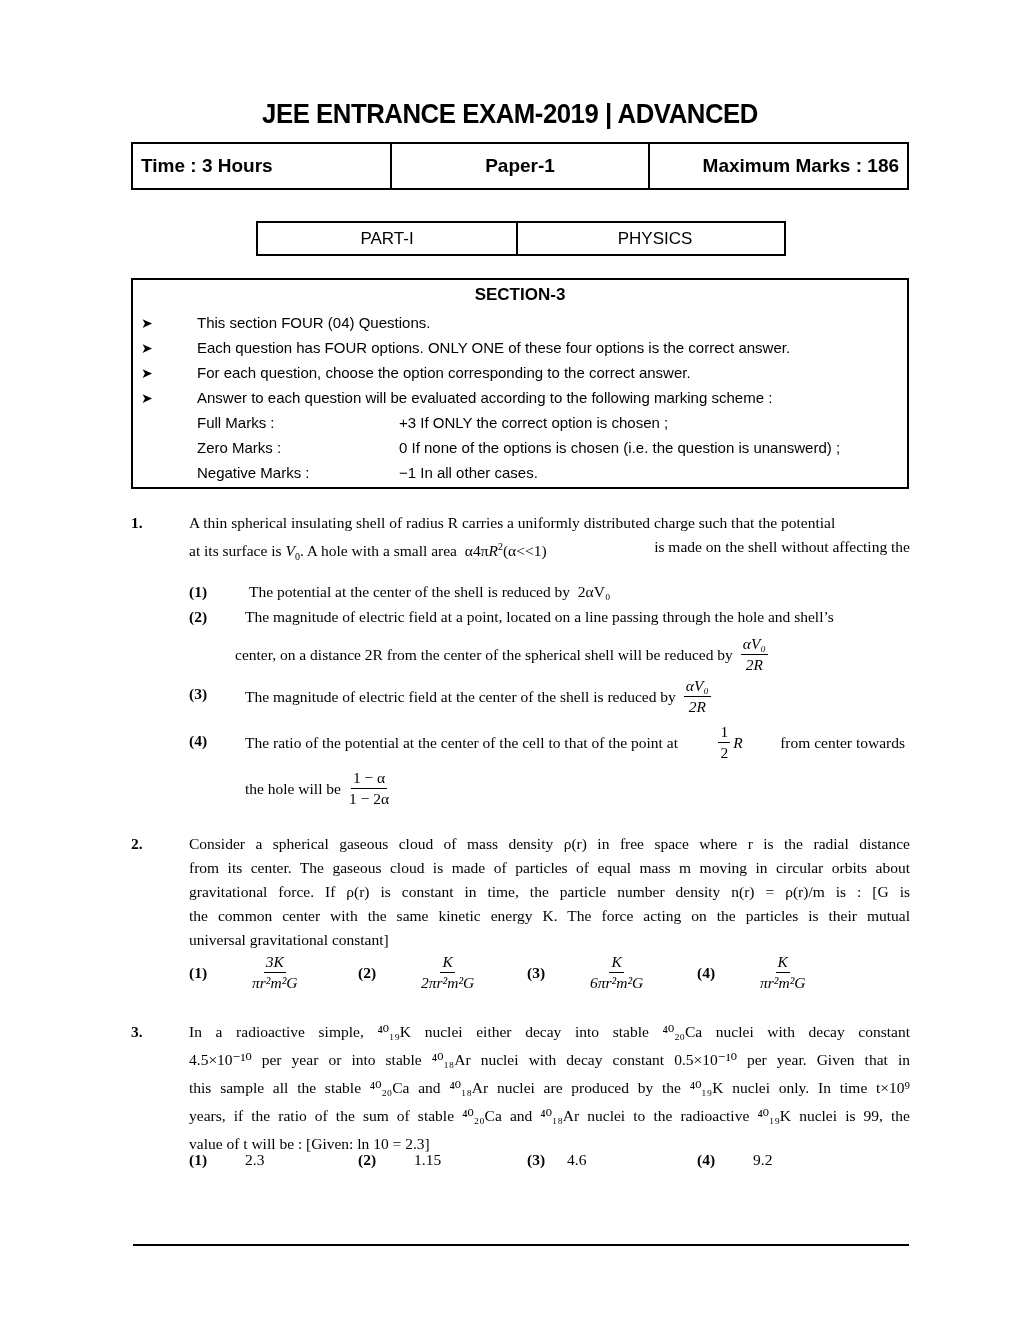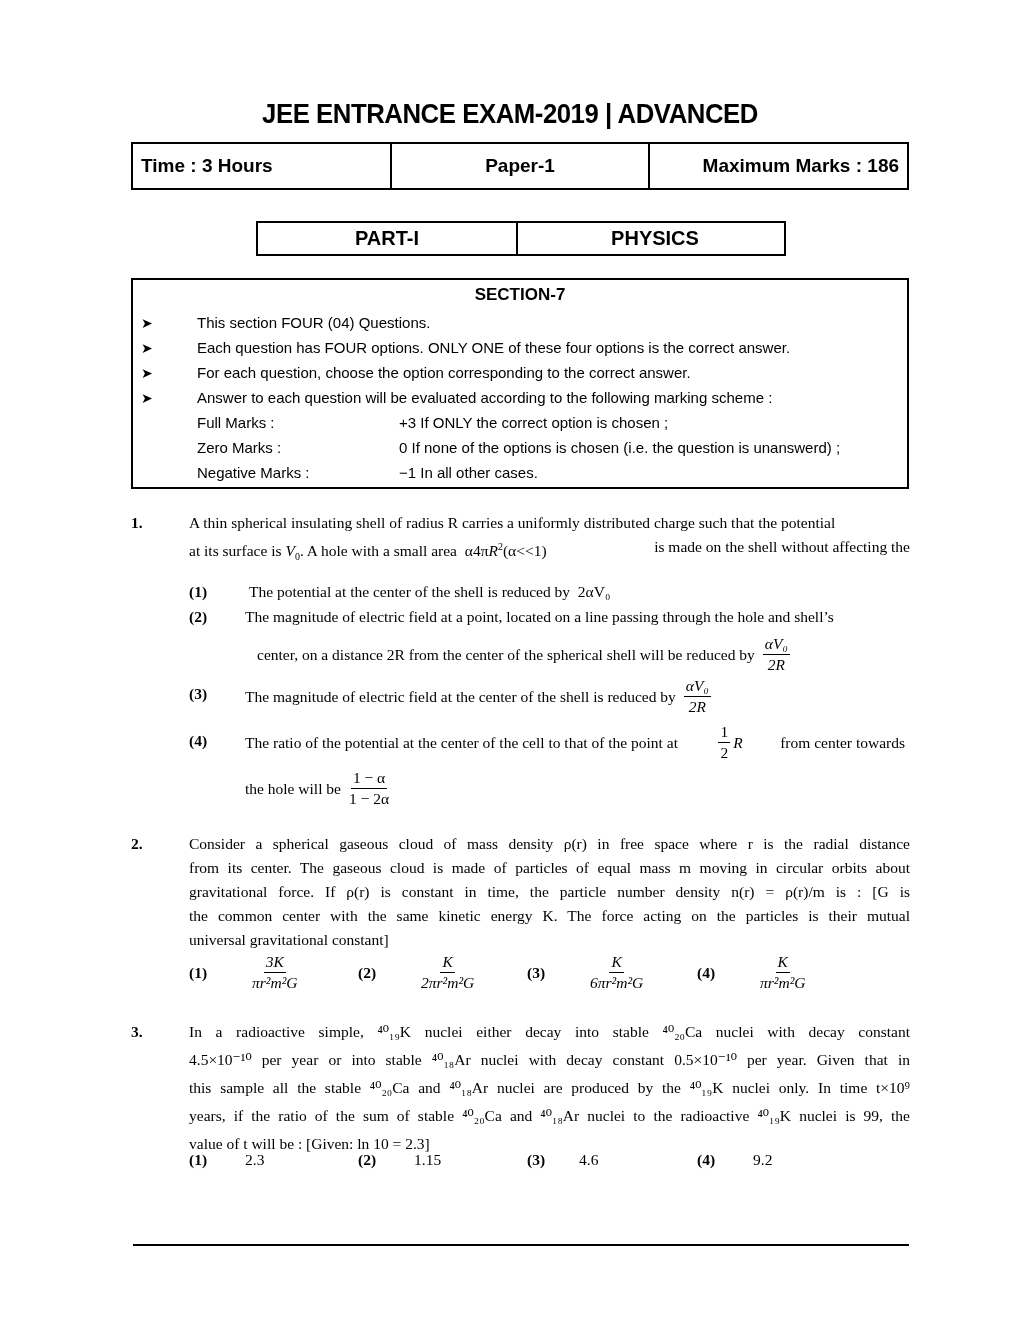--- a/index.html
+++ b/index.html
@@ -23,21 +23,21 @@
   .meta-cell.left { justify-content: flex-start; }
   .meta-cell.center { justify-content: center; }
   .meta-cell.right { justify-content: flex-end; }
 
   .part-table {
     position: absolute; top: 221px; left: 256px; width: 530px; height: 35px;
     border: 2px solid #000; display: flex; box-sizing: border-box;
   }
   .part-cell {
     flex: 1; display: flex; align-items: center; justify-content: center;
-    font-size: 20px; font-weight: bold; border-right: 2px solid #000;
+    font-size: 17px; font-weight: normal; border-right: 2px solid #000;
   }
   .part-cell:last-child { border-right: none; margin-left: 8px; }
 
   .section-box {
     position: absolute; top: 278px; left: 131px; width: 778px; height: 211px;
     border: 2px solid #000; box-sizing: border-box;
   }
   .section-title {
     position: absolute; top: 5px; left: 0; width: 100%; text-align: center;
     font-size: 17px; font-weight: bold;
@@ -71,21 +71,21 @@
   <div class="meta-cell center">Paper-1</div>
   <div class="meta-cell right">Maximum Marks : 186</div>
 </div>
 
 <div class="part-table sans">
   <div class="part-cell">PART-I</div>
   <div class="part-cell">PHYSICS</div>
 </div>
 
 <div class="section-box sans">
-  <div class="section-title">SECTION-7</div>
+  <div class="section-title">SECTION-3</div>
   <div class="instr" style="top:32px">
     <span class="arrow">➤</span>
     <span class="txt">This section FOUR (04) Questions.</span>
   </div>
   <div class="instr" style="top:57px">
     <span class="arrow">➤</span>
     <span class="txt">Each question has FOUR options. ONLY ONE of these four options is the correct answer.</span>
   </div>
   <div class="instr" style="top:82px">
     <span class="arrow">➤</span>
@@ -121,21 +121,21 @@
 </div>
 
 <div class="opt serif" style="top:583px; left:189px">
   <span class="opt-label">(1)</span>
   <span style="position:absolute; left:60px; white-space:nowrap"><span>The potential at the center of the shell is reduced by</span>&nbsp; <span>2αV₀</span></span>
 </div>
 
 <div class="opt serif" style="top:608px; left:189px; width:720px">
   <span class="opt-label">(2)</span>
   <span style="position:absolute; left:56px; white-space:nowrap">The magnitude of electric field at a point, located on a line passing through the hole and shell’s</span>
-  <span style="position:absolute; left:68px; top:26px; white-space:nowrap; display:flex; align-items:center">
+  <span style="position:absolute; left:46px; top:26px; white-space:nowrap; display:flex; align-items:center">
     <span>center, on a distance  2R  from the center of the spherical shell will be reduced by</span>
     <span class="frac" style="margin-left:8px">
         <span class="num i">αV₀</span>
         <span class="den i">2R</span>
       </span>
   </span>
 </div>
 
 <div class="opt serif" style="top:676px; left:189px; width:720px">
   <span class="opt-label" style="position:absolute; top:9px">(3)</span>
@@ -224,20 +224,20 @@
 <div class="opt serif" style="top:1151px; left:189px">
   <span class="opt-label">(1)</span>
   <span style="position:absolute; left:56px">2.3</span>
 </div>
 <div class="opt serif" style="top:1151px; left:358px">
   <span class="opt-label">(2)</span>
   <span style="position:absolute; left:56px">1.15</span>
 </div>
 <div class="opt serif" style="top:1151px; left:527px">
   <span class="opt-label">(3)</span>
-  <span style="position:absolute; left:52px">4.6</span>
+  <span style="position:absolute; left:40px">4.6</span>
 </div>
 <div class="opt serif" style="top:1151px; left:697px">
   <span class="opt-label">(4)</span>
   <span style="position:absolute; left:56px">9.2</span>
 </div>
 
 <div class="footer-line"></div>
 
 </body></html>

